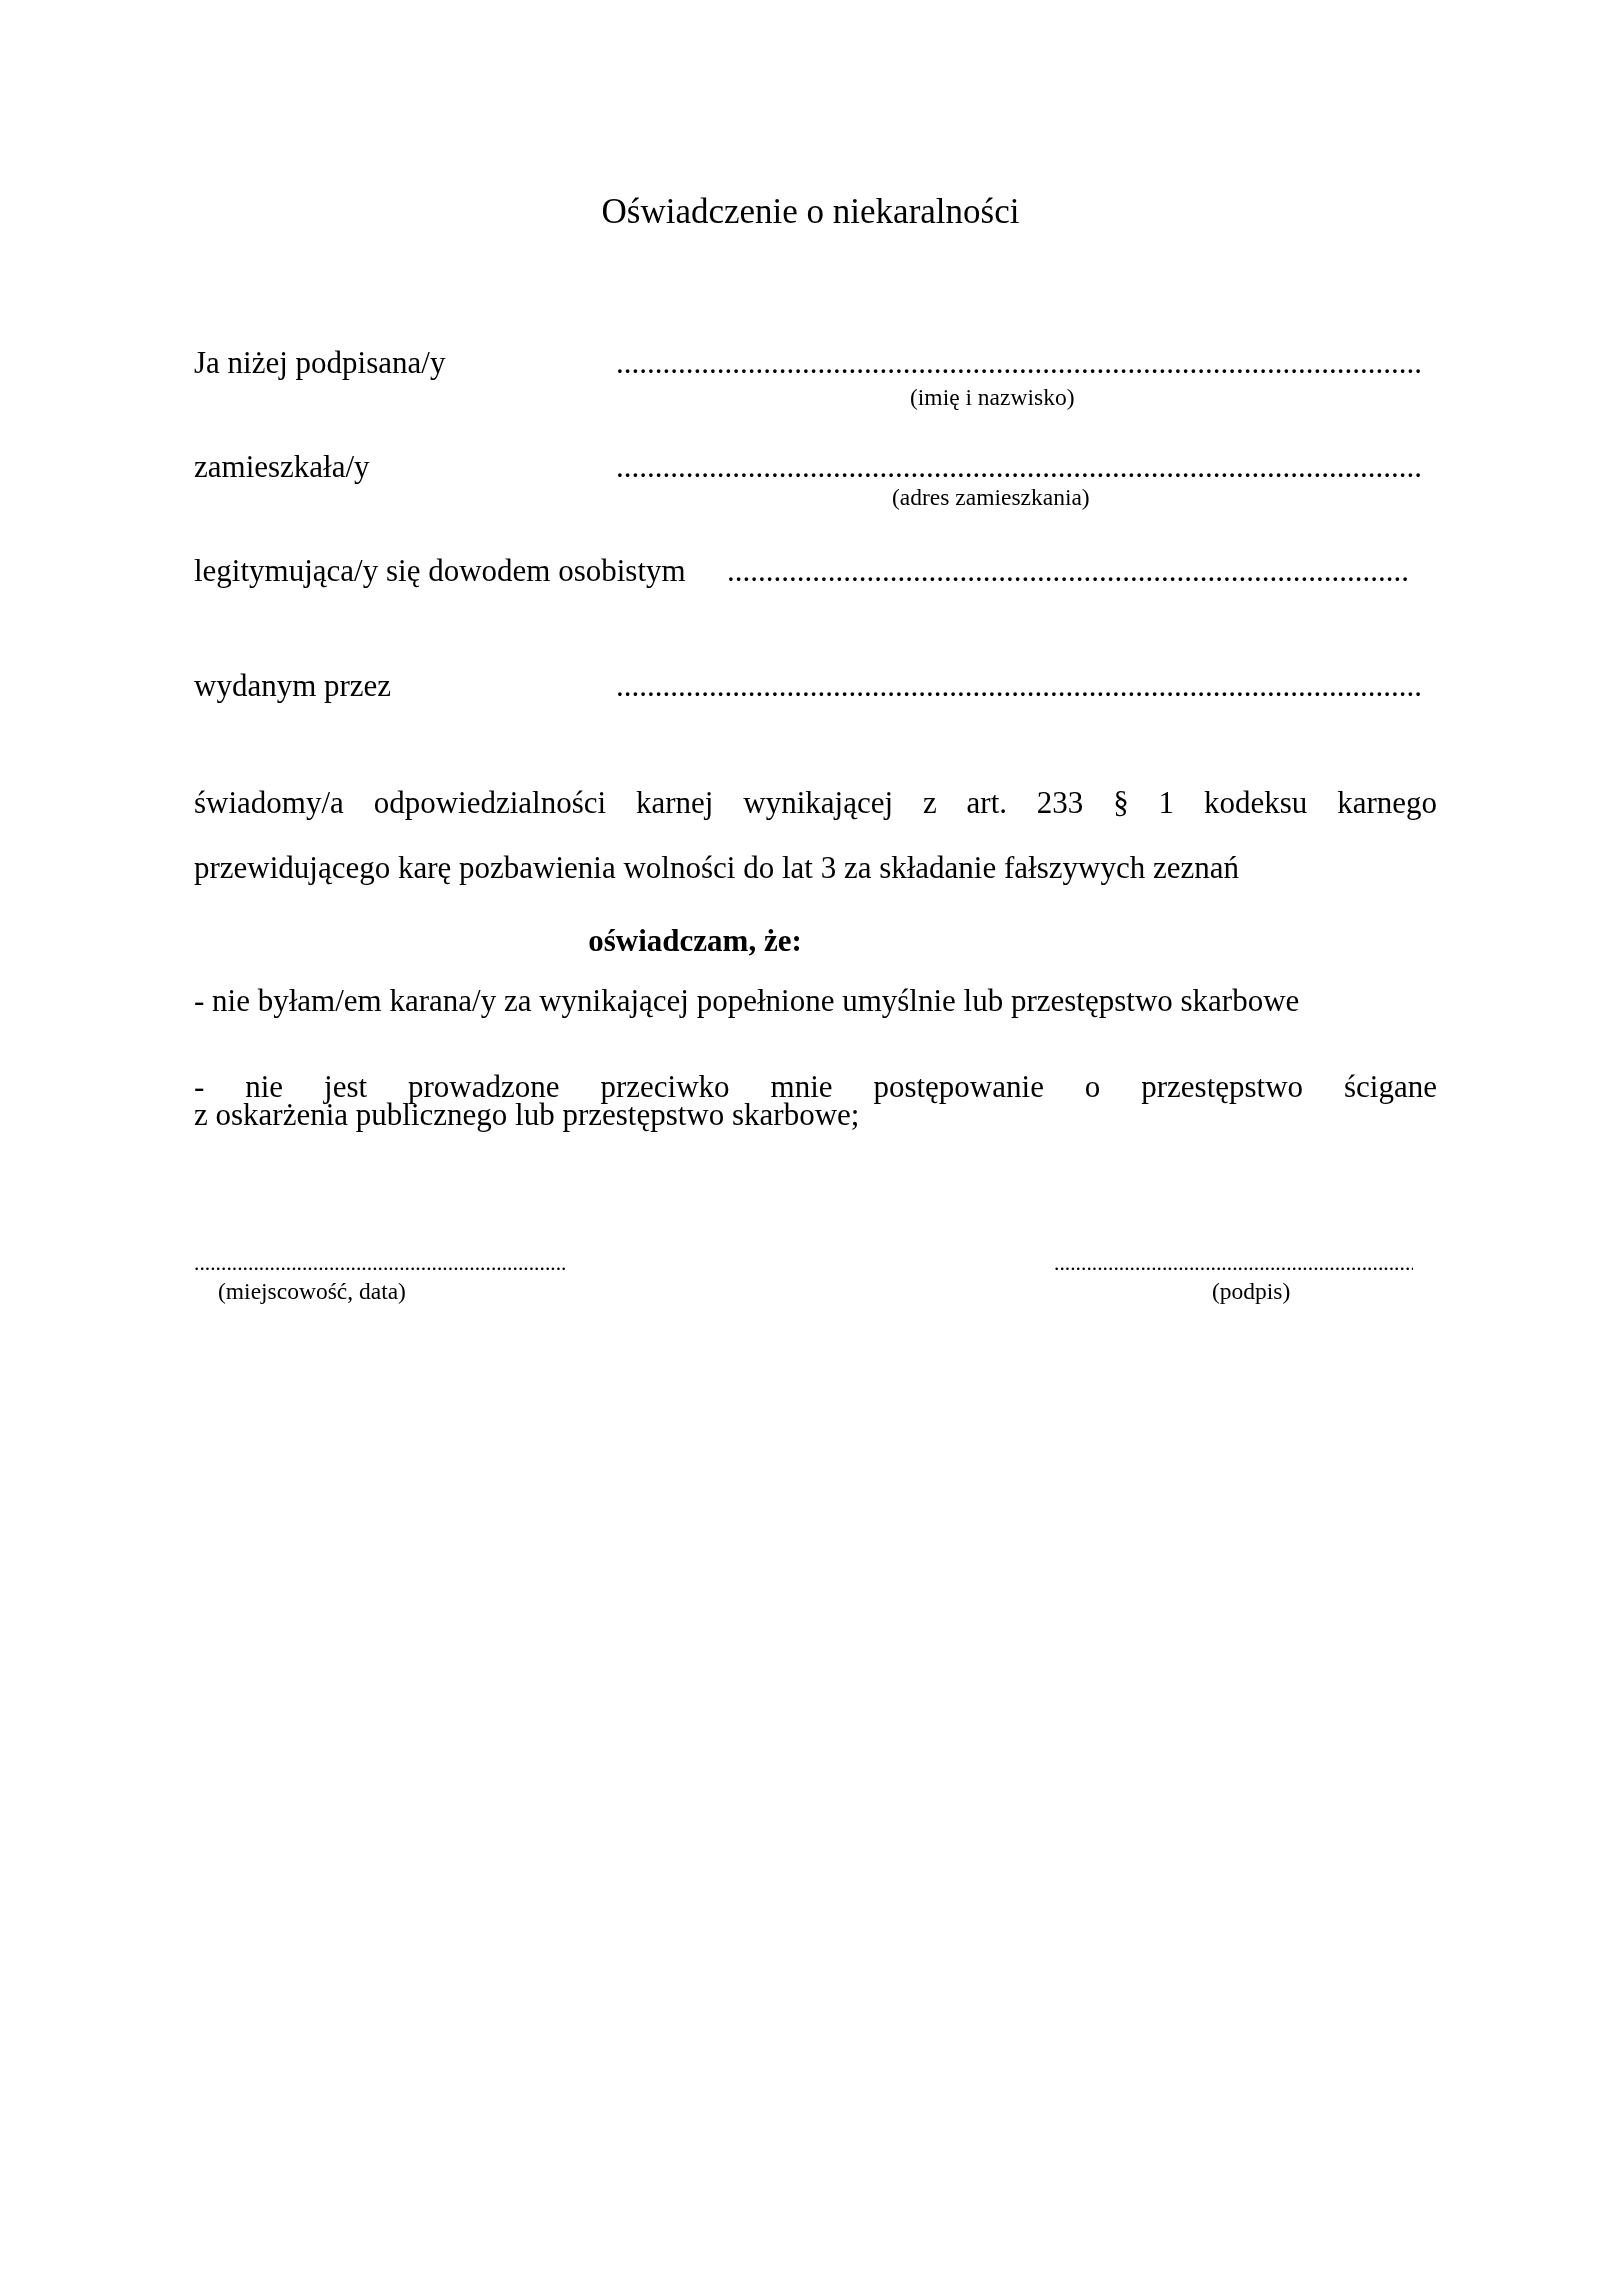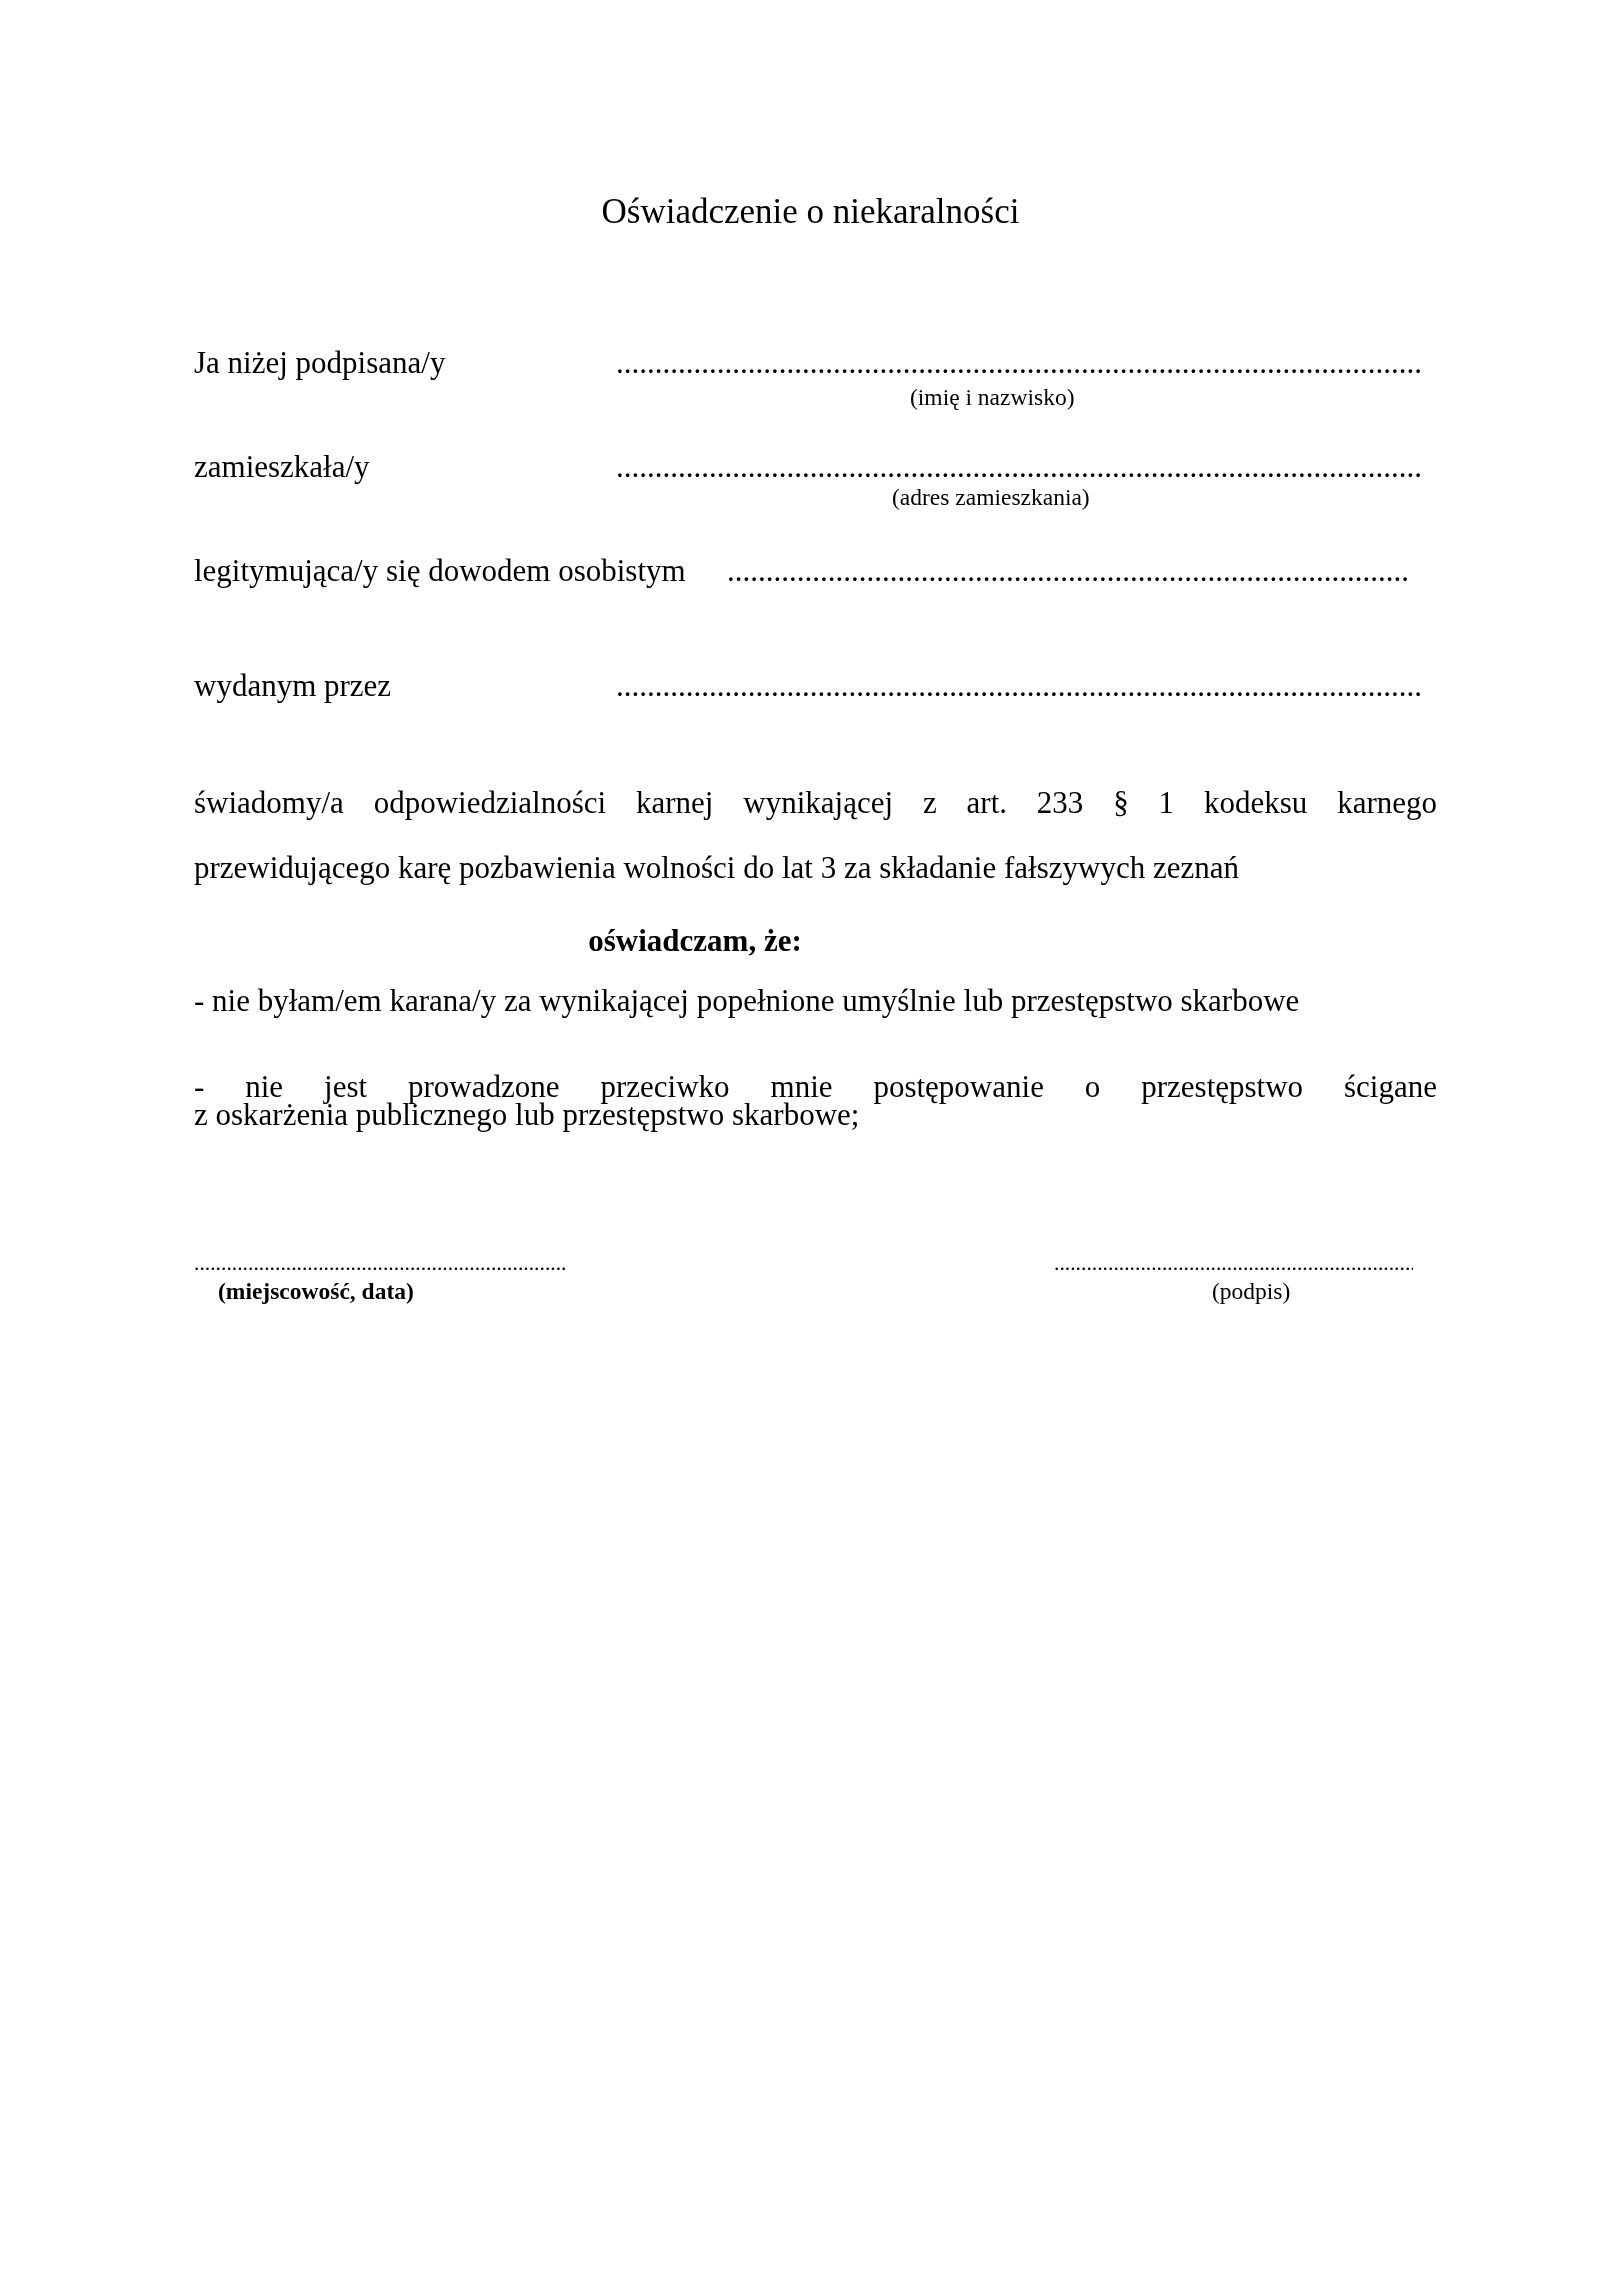--- a/index.html
+++ b/index.html
@@ -45,19 +45,19 @@
   <div class="abs para justify-all" style="top:780px;">świadomy/a odpowiedzialności karnej wynikającej z art. 233 § 1 kodeksu karnego</div>
   <div class="abs para" style="top:825px;margin-top:20px;">przewidującego karę pozbawienia wolności do lat 3 za składanie fałszywych zeznań</div>
 
   <div class="abs heading">oświadczam, że:</div>
 
   <div class="abs para" style="top:978px;">- nie byłam/em karana/y za wynikającej popełnione umyślnie lub przestępstwo skarbowe</div>
   <div class="abs para justify-all" style="top:1064px;">- nie jest prowadzone przeciwko mnie postępowanie o przestępstwo ścigane</div>
   <div class="abs para" style="top:1092px;">z oskarżenia publicznego lub przestępstwo skarbowe;</div>
 
   <div class="abs sig-dots" style="top:1251px; left:194px; width:372px;">...........................................................................</div>
-  <div class="abs sig-hint" style="top:1278px; left:218px;font-weight:bold;">(miejscowość, data)</div>
+  <div class="abs sig-hint" style="top:1278px; left:218px;">(miejscowość, data)</div>
 
   <div class="abs sig-dots" style="top:1251px; left:1054px; width:359px;">........................................................................</div>
   <div class="abs sig-hint" style="top:1278px; left:1212px;">(podpis)</div>
 
 </div>
 
 
 </body></html>

